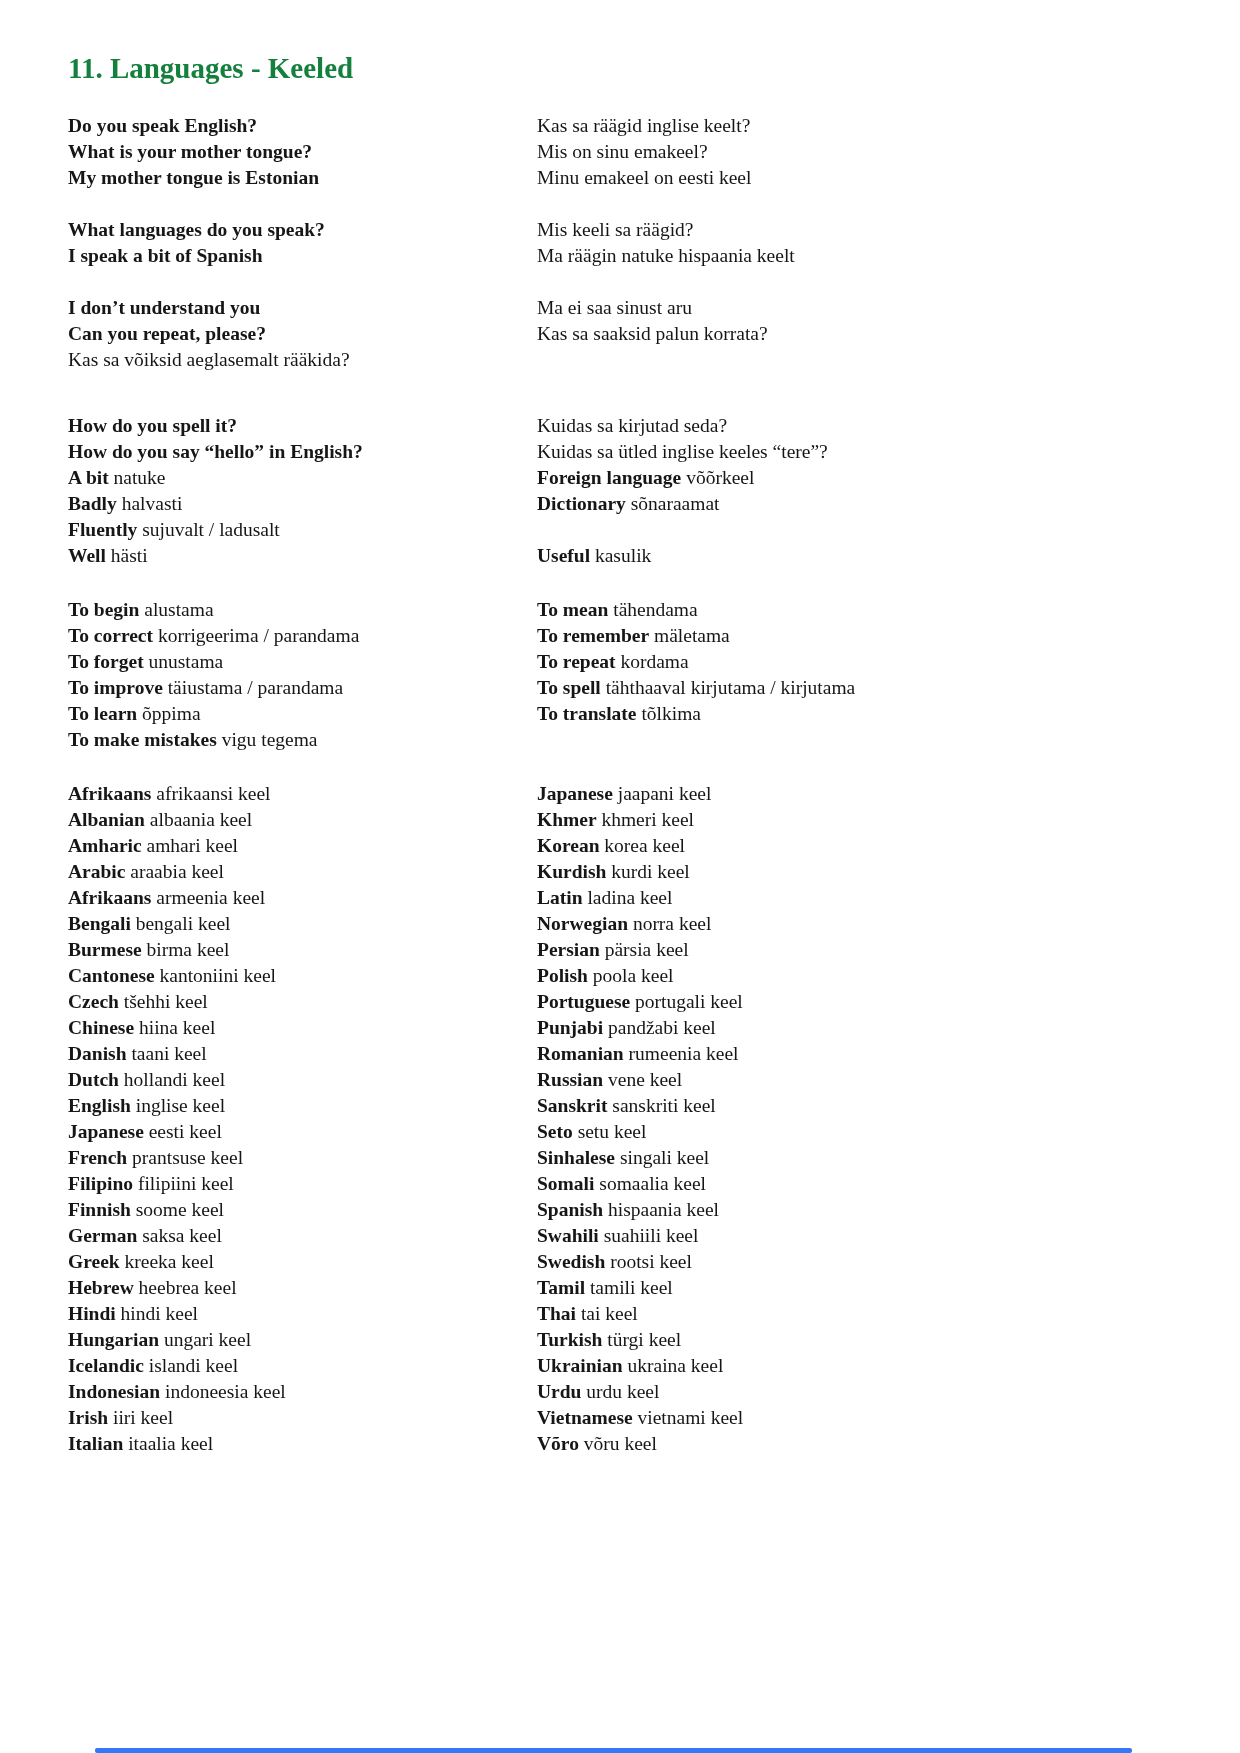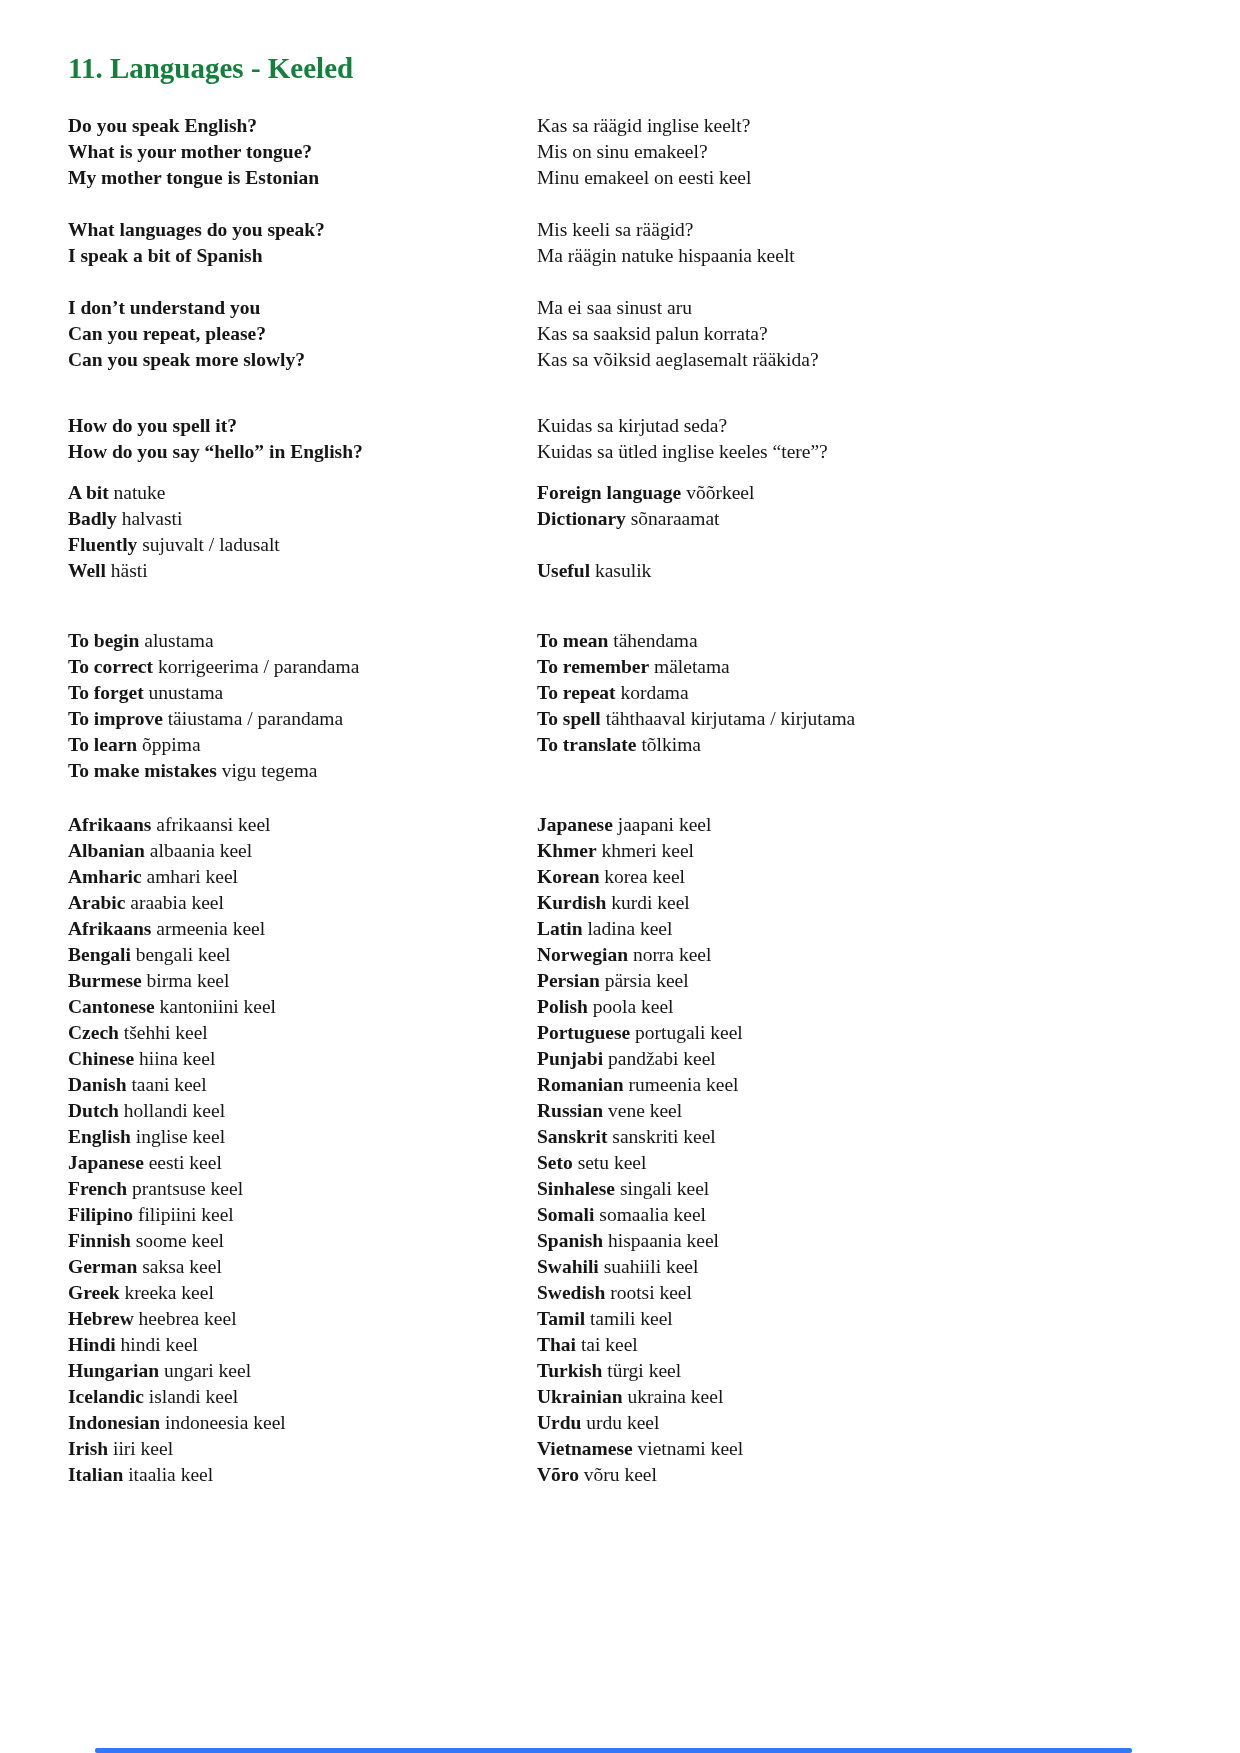--- a/index.html
+++ b/index.html
@@ -81,52 +81,51 @@
       <div class="section" style="margin-top: 26px;">
         <div class="row">
           <div class="cell"><strong>I don’t understand you</strong></div>
           <div class="cell">Ma ei saa sinust aru</div>
         </div>
         <div class="row">
           <div class="cell"><strong>Can you repeat, please?</strong></div>
           <div class="cell">Kas sa saaksid palun korrata?</div>
         </div>
         <div class="row">
-          <div class="cell"><strong>Can you speak more slowly?</strong></div>
           <div class="cell">Kas sa võiksid aeglasemalt rääkida?</div>
         </div>
       </div>
       <div class="section" style="margin-top: 40px;">
         <div class="row">
           <div class="cell"><strong>How do you spell it?</strong></div>
           <div class="cell">Kuidas sa kirjutad seda?</div>
         </div>
         <div class="row">
           <div class="cell"><strong>How do you say “hello” in English?</strong></div>
           <div class="cell">Kuidas sa ütled inglise keeles “tere”?</div>
         </div>
       </div>
-      <div class="section" style="margin-top: 15px;">
+      <div class="section" style="">
         <div class="row">
           <div class="cell"><strong>A bit</strong> natuke</div>
           <div class="cell"><strong>Foreign language</strong> võõrkeel</div>
         </div>
         <div class="row">
           <div class="cell"><strong>Badly</strong> halvasti</div>
           <div class="cell"><strong>Dictionary</strong> sõnaraamat</div>
         </div>
         <div class="row">
           <div class="cell"><strong>Fluently</strong> sujuvalt / ladusalt</div>
         </div>
         <div class="row">
           <div class="cell"><strong>Well</strong> hästi</div>
           <div class="cell"><strong>Useful</strong> kasulik</div>
         </div>
       </div>
-      <div class="section" style="margin-top: 44px;">
+      <div class="section" style="margin-top: 28px;">
         <div class="row">
           <div class="cell"><strong>To begin</strong> alustama</div>
           <div class="cell"><strong>To mean</strong> tähendama</div>
         </div>
         <div class="row">
           <div class="cell"><strong>To correct</strong> korrigeerima / parandama</div>
           <div class="cell"><strong>To remember</strong> mäletama</div>
         </div>
         <div class="row">
           <div class="cell"><strong>To forget</strong> unustama</div>

